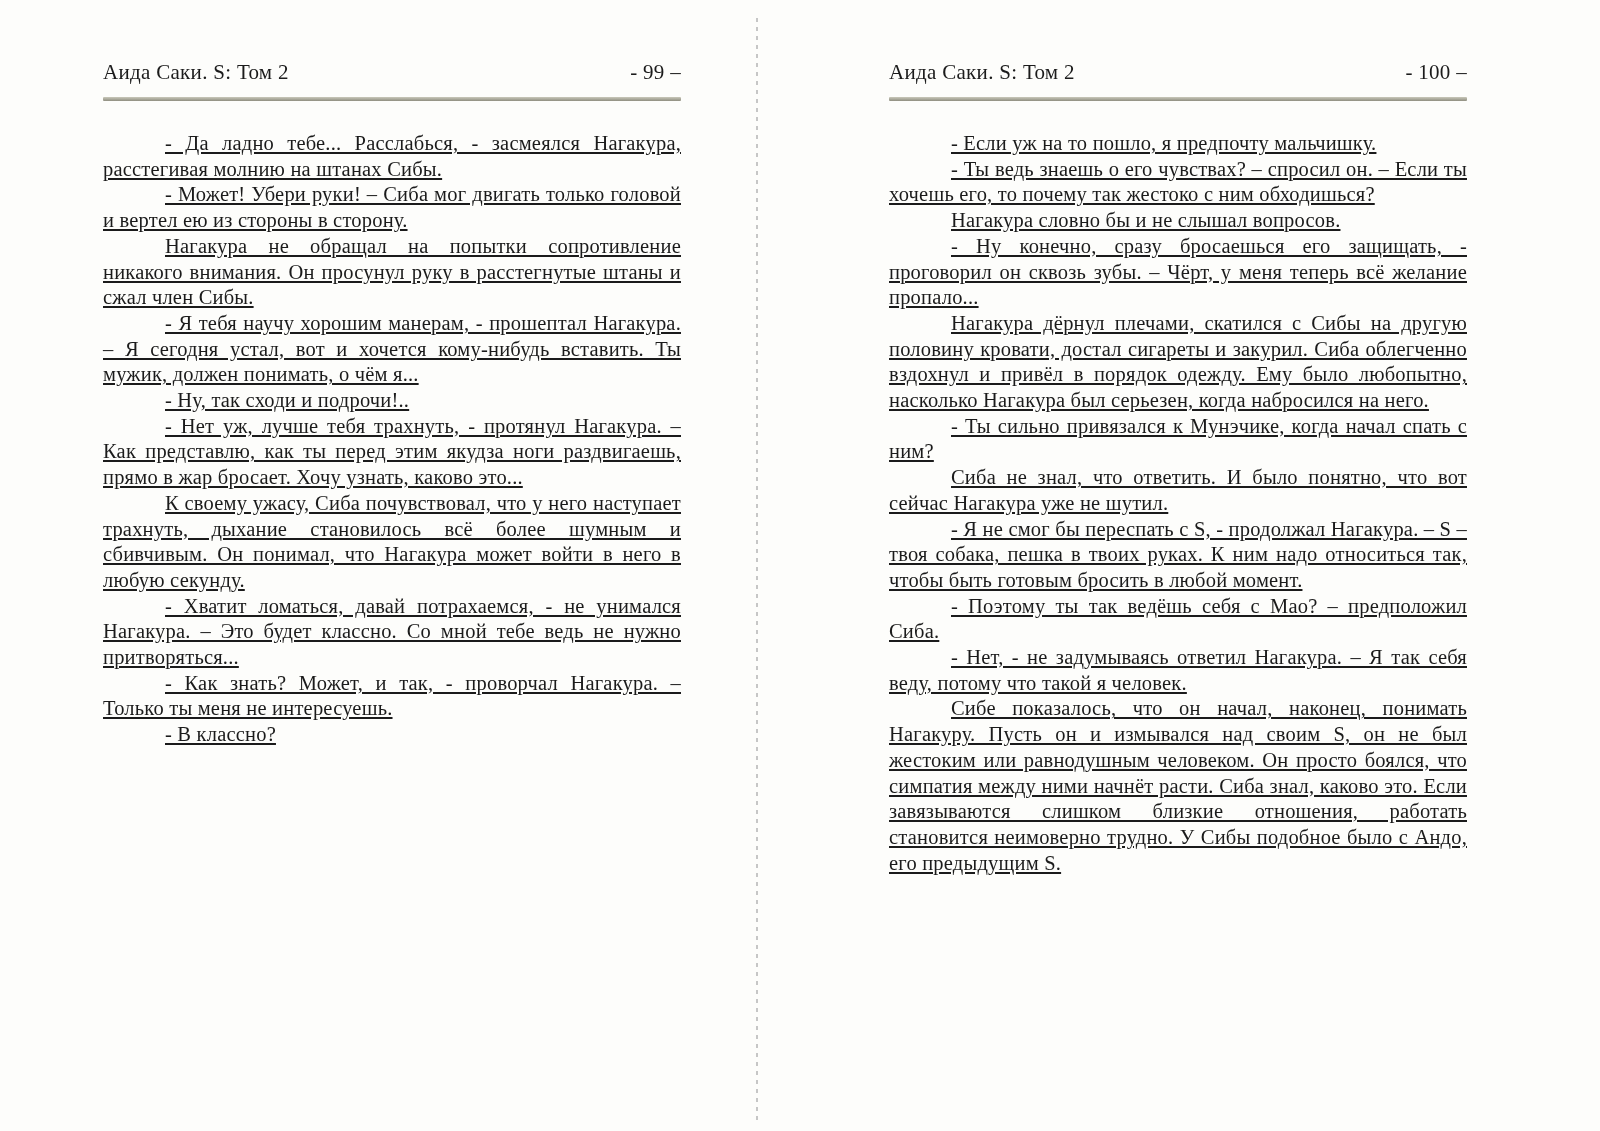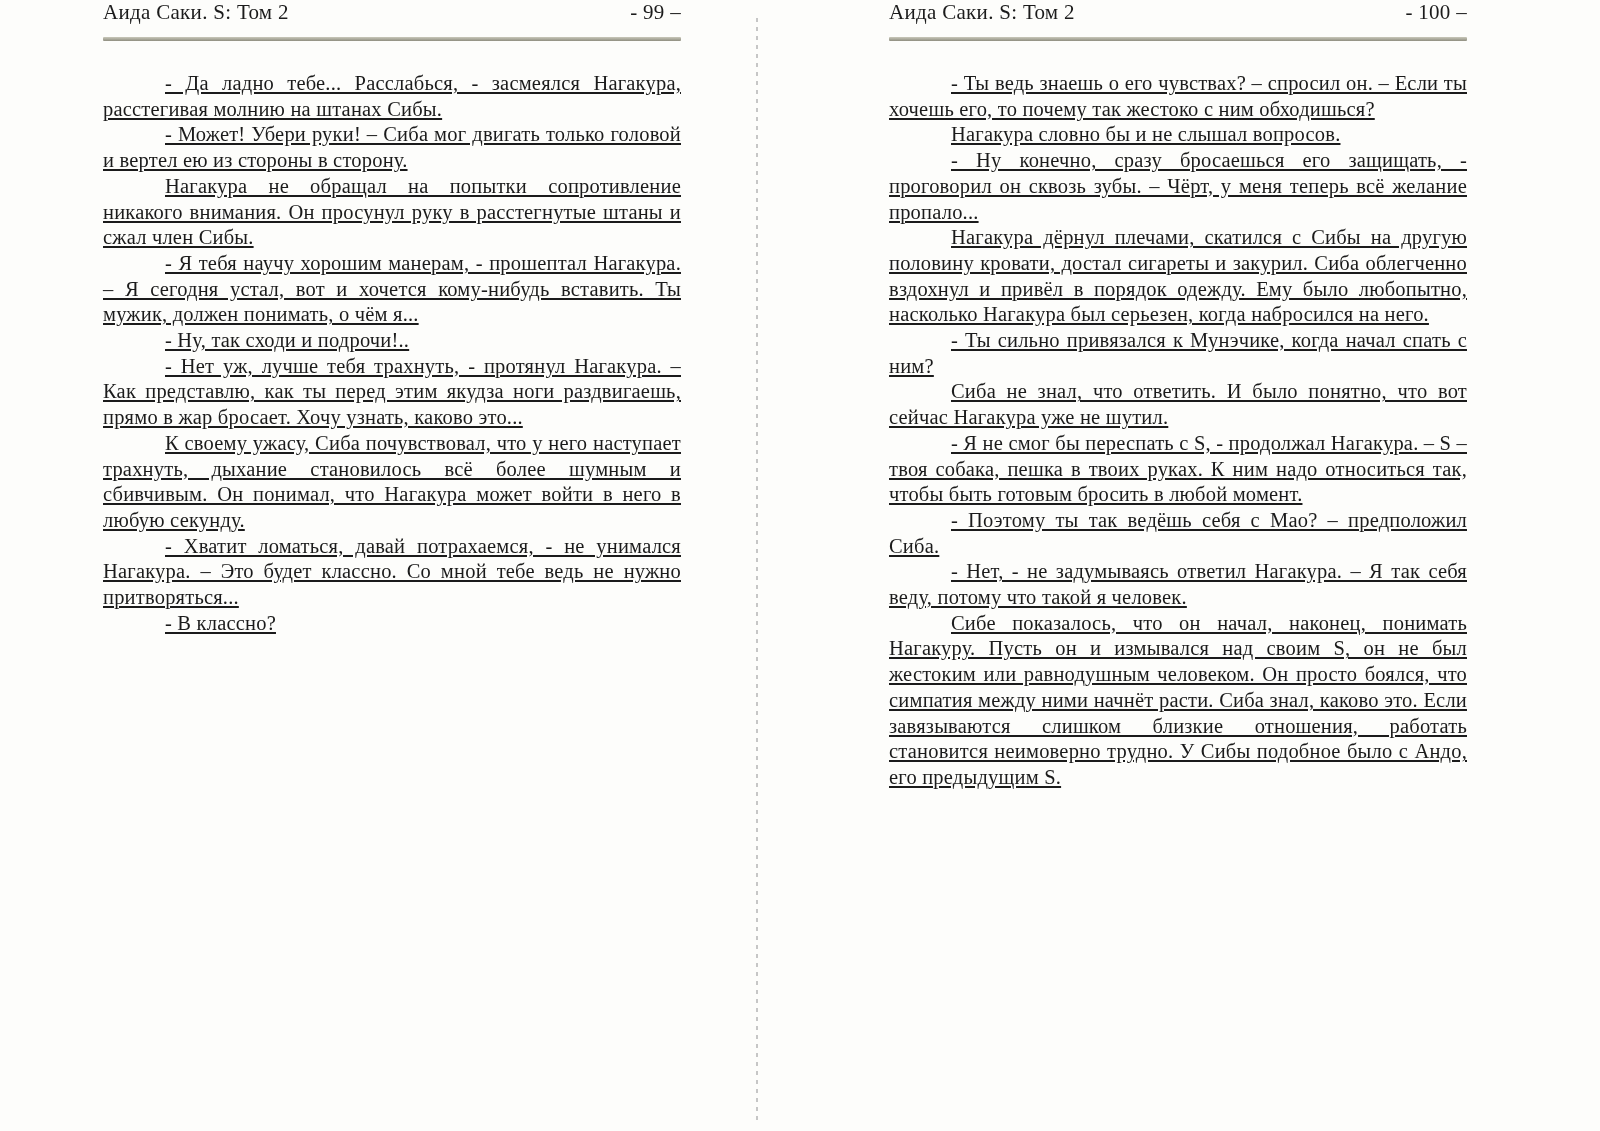--- a/index.html
+++ b/index.html
@@ -20,20 +20,21 @@
     position: absolute;
     top: 0;
     width: 578px;
   }
   .page-left  { left: 103px; }
   .page-right { left: 889px; }
   .page-header {
     display: flex;
     justify-content: space-between;
     align-items: baseline;
+    padding-top: 60px;
     font-size: 21px;
     letter-spacing: 0.3px;
   }
   .header-rule {
     margin-top: 12px;
     height: 4px;
     background: linear-gradient(#c9c8ba, #8f8e80);
     border-radius: 1px;
   }
   .page-body {
@@ -74,33 +75,35 @@
     <div class="header-rule"></div>
     <div class="page-body">
         <p>- Да ладно тебе... Расслабься, - засмеялся Нагакура, расстегивая молнию на штанах Сибы.</p>
         <p>- Может! Убери руки! – Сиба мог двигать только головой и вертел ею из стороны в сторону.</p>
         <p>Нагакура не обращал на попытки сопротивление никакого внимания. Он просунул руку в расстегнутые штаны и сжал член Сибы.</p>
         <p>- Я тебя научу хорошим манерам, - прошептал Нагакура. – Я сегодня устал, вот и хочется кому-нибудь вставить. Ты мужик, должен понимать, о чём я...</p>
         <p>- Ну, так сходи и подрочи!..</p>
         <p>- Нет уж, лучше тебя трахнуть, - протянул Нагакура. – Как представлю, как ты перед этим якудза ноги раздвигаешь, прямо в жар бросает. Хочу узнать, каково это...</p>
         <p>К своему ужасу, Сиба почувствовал, что у него наступает трахнуть, дыхание становилось всё более шумным и сбивчивым. Он понимал, что Нагакура может войти в него в любую секунду.</p>
         <p>- Хватит ломаться, давай потрахаемся, - не унимался Нагакура. – Это будет классно. Со мной тебе ведь не нужно притворяться...</p>
+        <p>- Как знать? Может, и так, - проворчал Нагакура. – Только ты меня не интересуешь.</p>
         <p>- В классно?</p>
       </div>
   </div>
 
   <div class="spread-divider"></div>
 
   <div class="page page-right">
     <div class="page-header">
       <span>Аида Саки. S: Том 2</span>
       <span>- 100 –</span>
     </div>
     <div class="header-rule"></div>
     <div class="page-body">
+        <p>- Если уж на то пошло, я предпочту мальчишку.</p>
         <p>- Ты ведь знаешь о его чувствах? – спросил он. – Если ты хочешь его, то почему так жестоко с ним обходишься?</p>
         <p>Нагакура словно бы и не слышал вопросов.</p>
         <p>- Ну конечно, сразу бросаешься его защищать, - проговорил он сквозь зубы. – Чёрт, у меня теперь всё желание пропало...</p>
         <p>Нагакура дёрнул плечами, скатился с Сибы на другую половину кровати, достал сигареты и закурил. Сиба облегченно вздохнул и привёл в порядок одежду. Ему было любопытно, насколько Нагакура был серьезен, когда набросился на него.</p>
         <p>- Ты сильно привязался к Мунэчике, когда начал спать с ним?</p>
         <p>Сиба не знал, что ответить. И было понятно, что вот сейчас Нагакура уже не шутил.</p>
         <p>- Я не смог бы переспать с S, - продолжал Нагакура. – S – твоя собака, пешка в твоих руках. К ним надо относиться так, чтобы быть готовым бросить в любой момент.</p>
         <p>- Поэтому ты так ведёшь себя с Мао? – предположил Сиба.</p>
         <p>- Нет, - не задумываясь ответил Нагакура. – Я так себя веду, потому что такой я человек.</p>
         <p>Сибе показалось, что он начал, наконец, понимать Нагакуру. Пусть он и измывался над своим S, он не был жестоким или равнодушным человеком. Он просто боялся, что симпатия между ними начнёт расти. Сиба знал, каково это. Если завязываются слишком близкие отношения, работать становится неимоверно трудно. У Сибы подобное было с Андо, его предыдущим S.</p>

